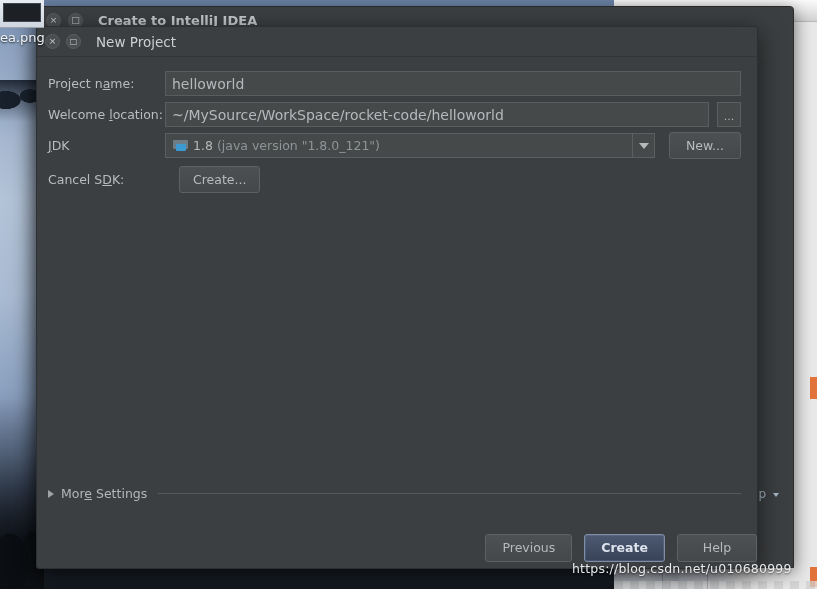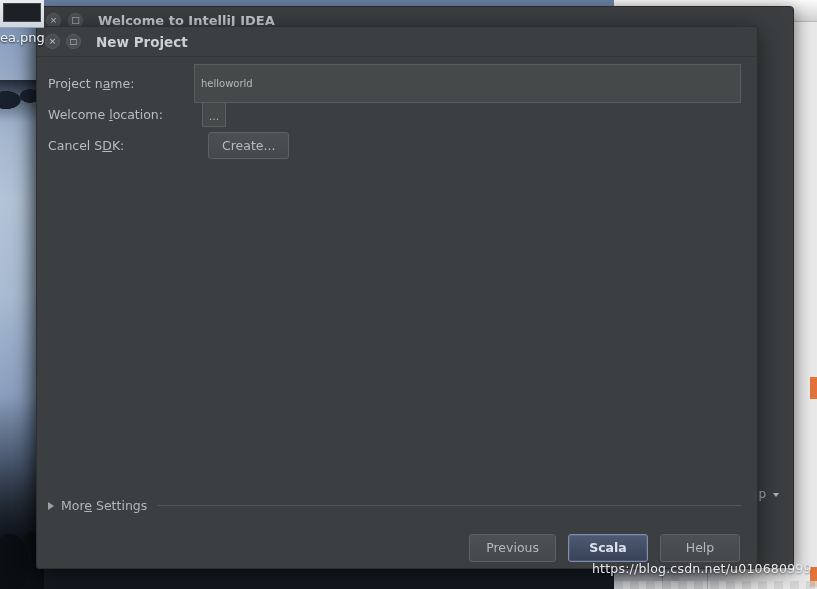--- a/index.html
+++ b/index.html
@@ -142,43 +142,43 @@
   }
   .dlg-dot {
     width: 15px; height: 15px; border-radius: 50%;
     background: #4a4e50; border: 1px solid #5a5e60;
     display: flex; align-items: center; justify-content: center;
     color: #c9ccce; font-size: 9px; line-height: 1; cursor: default;
   }
   .dlg-dot.sq { font-size: 8px; }
   .dlg-title {
     font-family: "DejaVu Sans", sans-serif;
-    font-weight: bold; font-size: 13.5px; color: #cdd0d2;
+    font-weight: normal; font-size: 13.5px; color: #cdd0d2;
     margin-left: 9px;
   }
 
   .dlg-body { position: relative; padding: 14px 16px 0 11px; height: 472px; }
 
   .form-row {
-    display: flex; align-items: center; height: 25px; margin-bottom: 6px; gap: 29px;
+    display: flex; align-items: center; height: 25px; margin-bottom: 6px;
   }
   .form-row.spaced { margin-bottom: 9px; }
   .form-label {
     width: 117px; flex: none;
     font-size: 12.5px; color: #b9bcbe;
     font-family: "DejaVu Sans", sans-serif;
   }
   .form-label u { text-decoration: underline; }
 
   .text-field {
-    flex: 1; height: 39px;
+    flex: 1; height: 25px;
     background: #45494a;
     border: 1px solid #595d5f;
     color: #b6b9bb;
-    font-size: 10px;
+    font-size: 14px;
     font-family: "DejaVu Sans", sans-serif;
     padding: 0 6px;
     display: flex; align-items: center;
     outline: none;
   }
   .text-field::placeholder { color: #7c8184; }
 
   .browse-btn {
     width: 24px; height: 25px; margin-left: 8px; flex: none;
     background: #45494a; border: 1px solid #5b5f61;
@@ -240,41 +240,41 @@
     height: 27px; min-width: 72px; padding: 0 13px;
     background: linear-gradient(180deg, #4c5052 0%, #44484a 100%);
     border: 1px solid #5d6163; border-radius: 3px;
     color: #b8bbbd; font-size: 12.5px;
     font-family: "DejaVu Sans", sans-serif;
     cursor: pointer;
   }
 
   
   .more-settings {
-    position: absolute; left: 11px; right: 16px; bottom: 16px;
+    position: absolute; left: 11px; right: 16px; bottom: 28px;
     display: flex; align-items: center; gap: 7px;
     cursor: pointer;
     text-align: center;
   }
   .tri-right {
     width: 0; height: 0; flex: none;
     border-top: 4.5px solid transparent; border-bottom: 4.5px solid transparent;
     border-left: 6px solid #9ea2a4;
   }
   .more-label {
     font-size: 12.5px; color: #b4b7b9; white-space: nowrap;
     font-family: "DejaVu Sans", sans-serif;
   }
   .more-rule { flex: 1; height: 1px; background: #55595b; margin-left: 4px; }
 
   
   .dlg-footer {
     position: absolute; left: 0; right: 0; bottom: 0; height: 41px;
     display: flex; align-items: center; justify-content: flex-end;
-    gap: 12px; padding-right: 17px;
+    gap: 12px; 
   }
   .foot-btn {
     height: 28px; min-width: 80px; padding: 0 16px;
     background: linear-gradient(180deg, #4d5153 0%, #44484a 100%);
     border: 1px solid #5e6264; border-radius: 3px;
     color: #b7babc; font-size: 12.5px;
     font-family: "DejaVu Sans", sans-serif;
     cursor: pointer;
   }
   .foot-btn.default {
@@ -303,21 +303,20 @@
   }
 
   
   .watermark {
     position: absolute; left: 572px; top: 561px;
     font-family: "DejaVu Sans", sans-serif;
     font-size: 12.5px; color: #e8eaec;
     letter-spacing: .2px;
     text-shadow: 0 1px 2px rgba(0,0,0,0.45);
     white-space: nowrap;
-    margin-left: 20px;
   }
 </style>
 </head>
 <body>
 
 <div id="root">
 
   <div class="wallpaper">
     <div class="tree-top"></div>
     <div class="tree-silhouette"></div>
@@ -338,21 +337,21 @@
       <div class="bg-doc-accent"></div>
       <div class="bg-doc-accent2"></div>
       <div class="bg-doc-footer-dots"></div>
     </div>
   </div>
 
   <div class="bg-idea-window">
     <div class="bg-idea-titlebar">
       <span class="ttl-dot">×</span>
       <span class="ttl-dot">□</span>
-      <span class="bg-idea-title">Welcome to IntelliJ IDEA</span>
+      <span class="bg-idea-title">Create to IntelliJ IDEA</span>
     </div>
     <div class="bg-idea-help">
       <span>Help</span>
       <span class="caret-down-mini" style="border-top-color:#a9b7c6;"></span>
     </div>
   </div>
 
   <div class="dialog">
 
     <div class="dlg-titlebar">
@@ -363,39 +362,51 @@
 
     <div class="dlg-body">
 
       <div class="form-row">
         <div class="form-label"><span>Project n</span><u>a</u><span>me:</span></div>
         <input class="text-field" type="text" value="helloworld" style="">
       </div>
 
       <div class="form-row">
         <div class="form-label"><span>Welcome </span><u>l</u><span>ocation:</span></div>
+        <input class="text-field" type="text" value="~/MySource/WorkSpace/rocket-code/helloworld" style="">
         <div class="browse-btn">...</div>
       </div>
 
+      <div class="form-row spaced">
+        <div class="form-label"><u>J</u><span>DK</span></div>
+        <div class="combo">
+          <span class="icon-jdk"></span>
+          <span class="combo-text"><span>1.8</span> <span class="dim">(java version "1.8.0_121")</span></span>
+          <span class="arrow-box">
+              <span class="caret-down"></span>
+            </span>
+        </div>
+        <button class="action-btn">New...</button>
+      </div>
 
       <div class="form-row">
         <div class="form-label"><span>Cancel S</span><u>D</u><span>K:</span></div>
         <button class="action-btn">Create...</button>
       </div>
 
       <div class="more-settings">
         <span class="tri-right"></span>
         <span class="more-label"><span>Mor</span><u>e</u><span> Settings</span></span>
         <span class="more-rule"></span>
       </div>
     </div>
 
     <div class="dlg-footer">
       <button class="foot-btn">Previous</button>
-      <button class="foot-btn default">Scala</button>
+      <button class="foot-btn default">Create</button>
       <button class="foot-btn">Help</button>
     </div>
   </div>
 
   <div class="thumb-strip">
     <div class="thumb-inner"></div>
   </div>
   <div class="file-label">ea.png</div>
 
   <div class="watermark">https://blog.csdn.net/u010680999</div>

